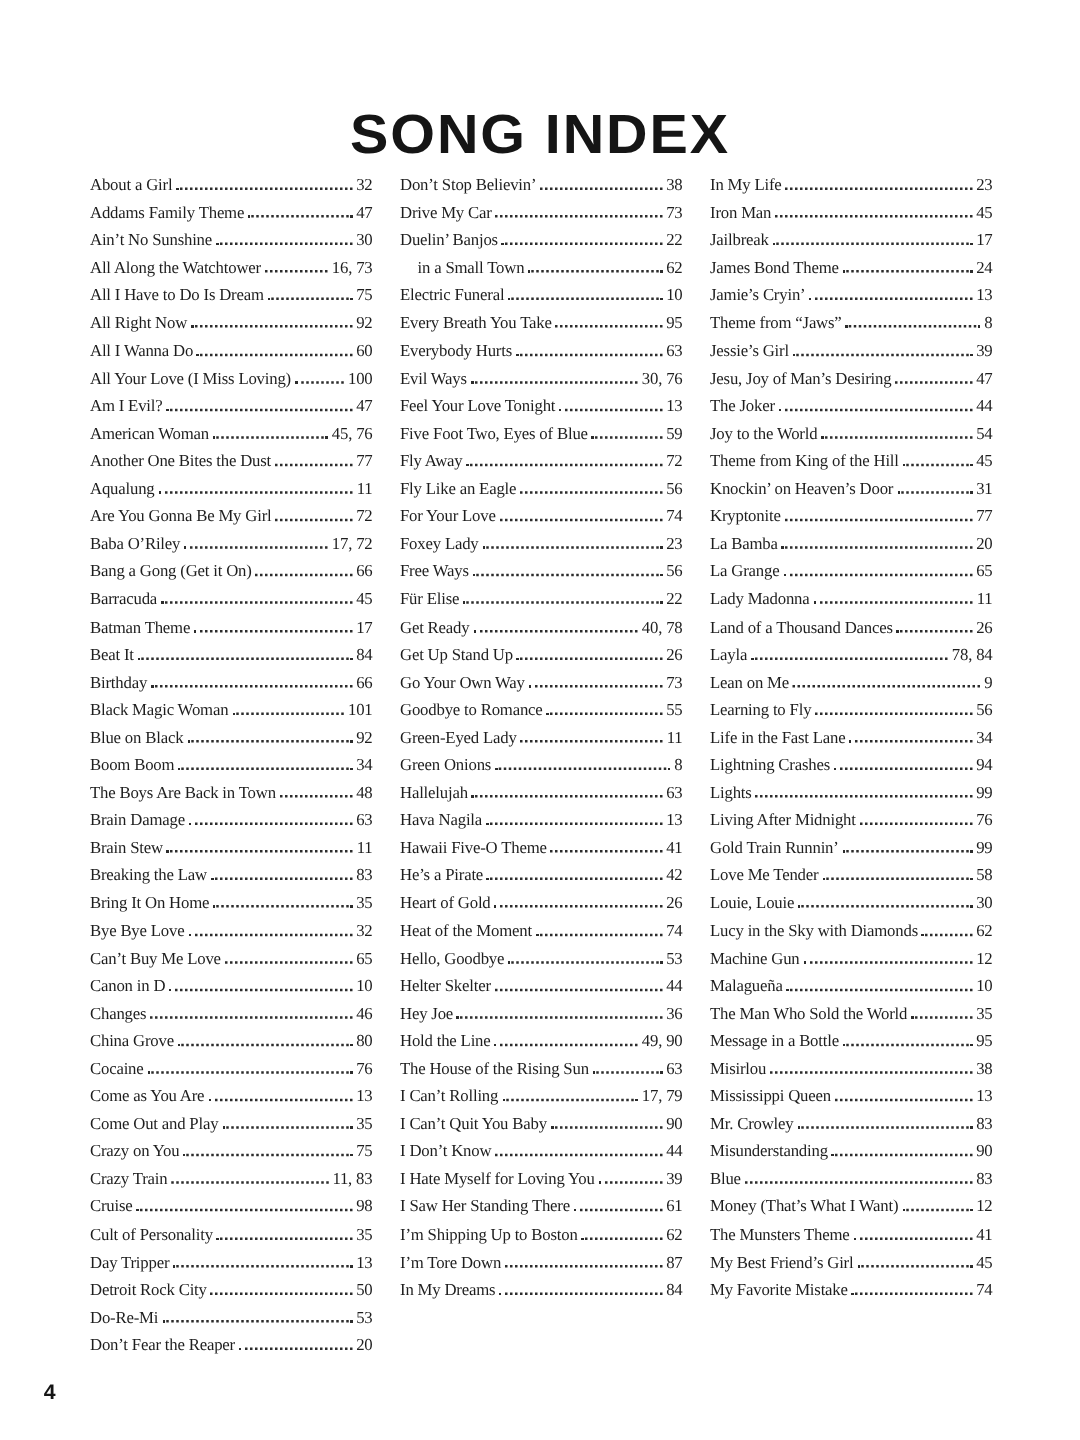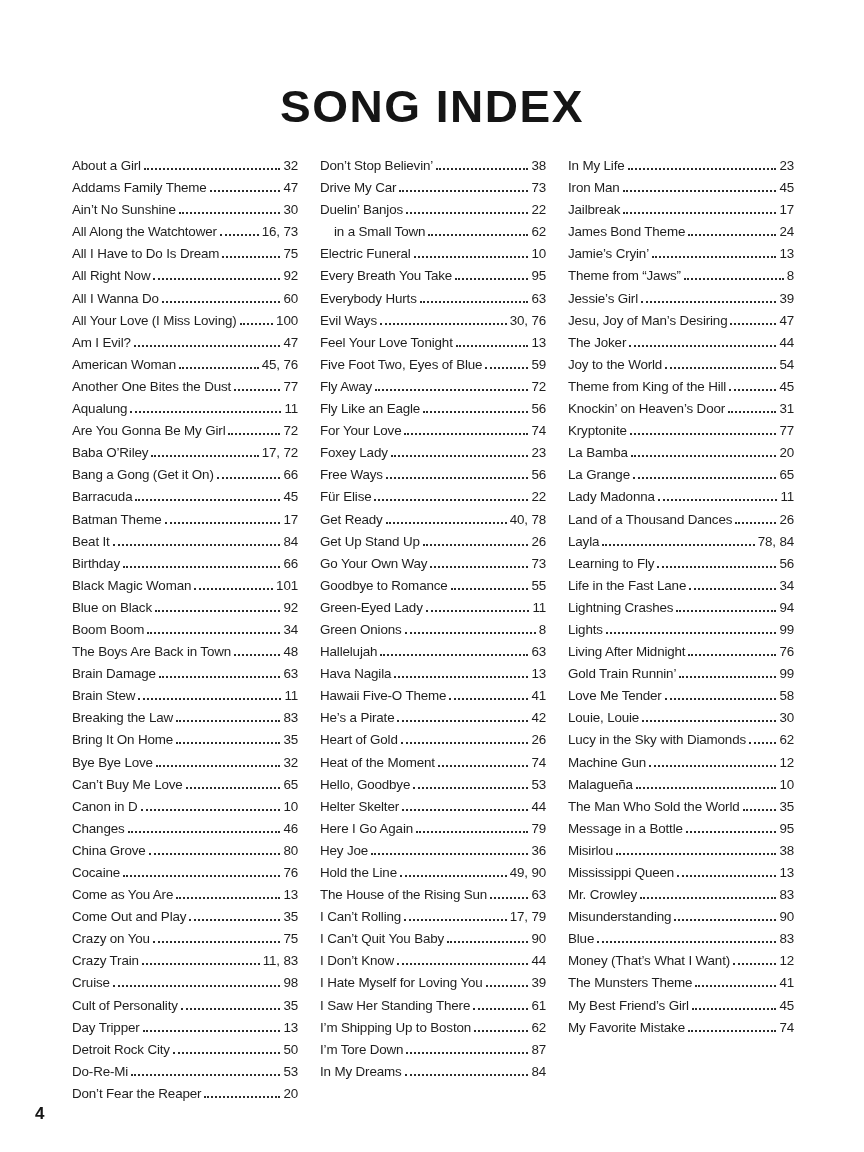--- a/index.html
+++ b/index.html
@@ -23,24 +23,25 @@
     text-align: center;
     font-size: 46px;
     font-weight: bold;
     letter-spacing: 1.5px;
     color: #151515;
     transform: scaleY(0.96);
   }
   .columns {
     position: absolute;
     left: 72px;
-    top: 158px;
+    top: 140px;
     width: 722px;
     display: flex;
     gap: 22px;
+    font-family: Liberation Serif, serif;
   }
   .col {
     flex: 1 1 0;
     min-width: 0;
   }
   .row {
     display: flex;
     align-items: baseline;
     height: 22.1px;
     font-size: 13.4px;
@@ -439,25 +440,20 @@
         <span class="t">Hello, Goodbye</span>
         <span class="leader"></span>
         <span class="p">53</span>
       </div>
       <div class="row">
         <span class="t">Helter Skelter</span>
         <span class="leader"></span>
         <span class="p">44</span>
       </div>
       <div class="row">
-        <span class="t">Here I Go Again</span>
-        <span class="leader"></span>
-        <span class="p">79</span>
-      </div>
-      <div class="row">
         <span class="t">Hey Joe</span>
         <span class="leader"></span>
         <span class="p">36</span>
       </div>
       <div class="row">
         <span class="t">Hold the Line</span>
         <span class="leader"></span>
         <span class="p">49, 90</span>
       </div>
       <div class="row">
@@ -589,20 +585,25 @@
       </div>
       <div class="row">
         <span class="t">Land of a Thousand Dances</span>
         <span class="leader"></span>
         <span class="p">26</span>
       </div>
       <div class="row">
         <span class="t">Layla</span>
         <span class="leader"></span>
         <span class="p">78, 84</span>
+      </div>
+      <div class="row">
+        <span class="t">Lean on Me</span>
+        <span class="leader"></span>
+        <span class="p">9</span>
       </div>
       <div class="row">
         <span class="t">Learning to Fly</span>
         <span class="leader"></span>
         <span class="p">56</span>
       </div>
       <div class="row">
         <span class="t">Life in the Fast Lane</span>
         <span class="leader"></span>
         <span class="p">34</span>

